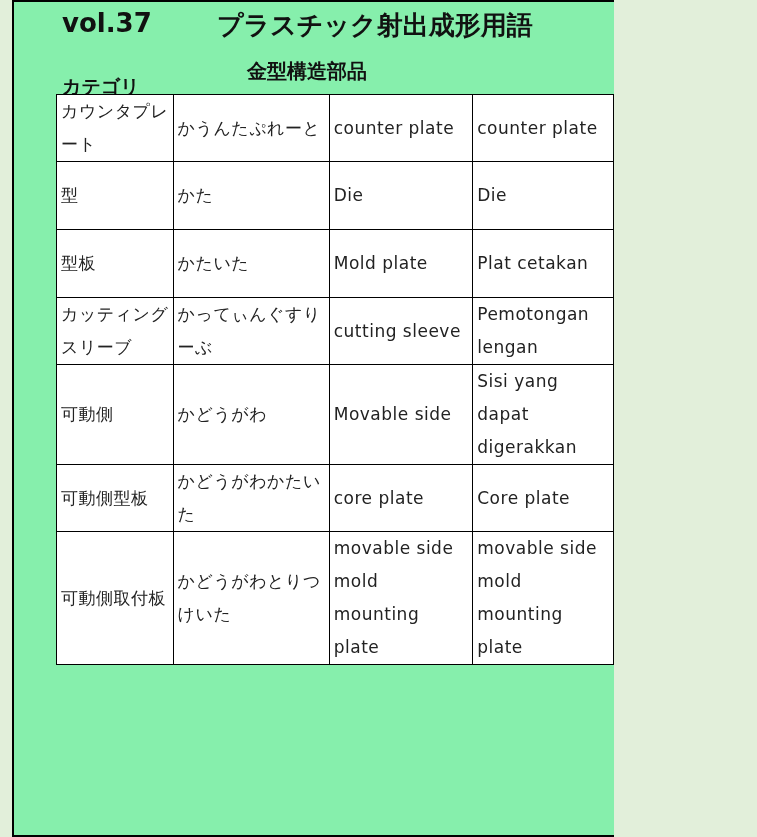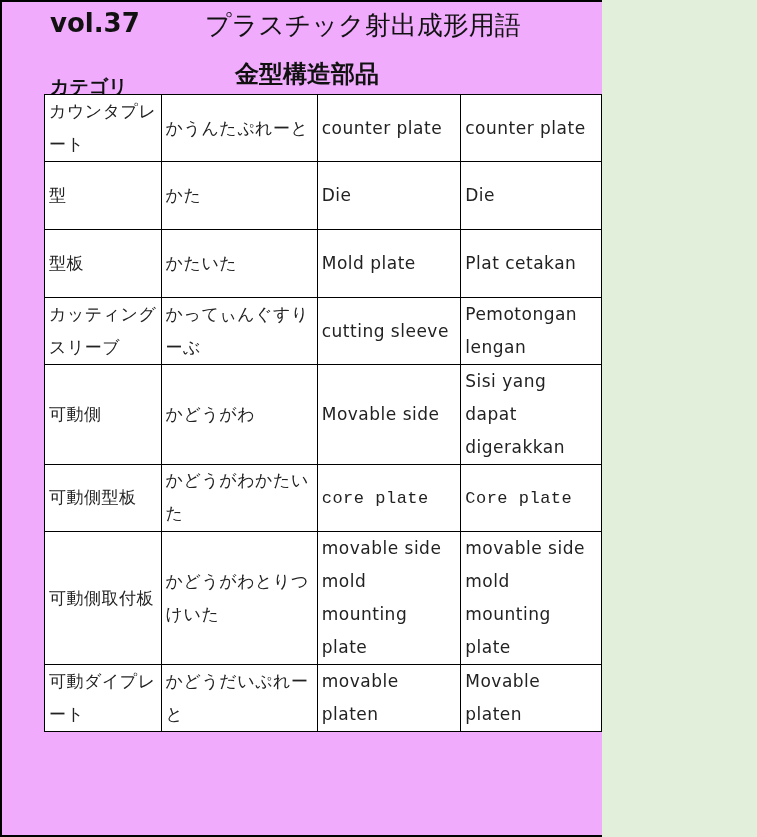--- a/index.html
+++ b/index.html
@@ -2,33 +2,33 @@
 <html><head>
 <meta charset="utf-8">
 <style>
   html, body { margin: 0; padding: 0; }
   body {
     width: 757px; height: 837px; overflow: hidden;
     background: #e2efda;
     font-family: "DejaVu Sans", "Liberation Sans", sans-serif;
   }
   .frame {
-    position: absolute; left: 0; top: 0;
+    position: absolute; left: 12px; top: 0;
     width: 602px; height: 837px;
     box-sizing: border-box;
     border-top: 2px solid #000;
     border-left: 2px solid #000;
     border-bottom: 2px solid #000;
-    background: #f0abfc;
+    background: #86efac;
   }
   .title-row { position: absolute; top: 6px; left: 48px; height: 36px; }
   .vol { position: absolute; left: 0; top: 0; font-size: 26px; font-weight: bold; color: #111; white-space: nowrap; }
-  .title { position: absolute; left: 155px; top: 0; font-size: 26px; font-weight: normal; color: #111; white-space: nowrap; }
+  .title { position: absolute; left: 155px; top: 0; font-size: 26px; font-weight: bold; color: #111; white-space: nowrap; }
   .cat-label { position: absolute; left: 48px; top: 56px; font-size: 19px; font-weight: bold; color: #111; margin-top: 16px; }
-  .cat-value { position: absolute; left: 233px; top: 56px; font-size: 24px; font-weight: bold; color: #111; }
+  .cat-value { position: absolute; left: 233px; top: 56px; font-size: 20px; font-weight: bold; color: #111; }
   table.terms {
     position: absolute; left: 42px; top: 92px;
     border-collapse: collapse;
     background: #fff;
     table-layout: fixed;
   }
   table.terms td {
     border: 1px solid #000;
     padding: 0 4px;
     font-size: 17px;
@@ -85,33 +85,27 @@
     <td>かってぃんぐすりーぶ</td>
     <td>cutting sleeve</td>
     <td>Pemotongan lengan</td>
   </tr>
         <tr style="height: 66px;">
     <td>可動側</td>
     <td>かどうがわ</td>
     <td>Movable side</td>
     <td>Sisi yang dapat digerakkan</td>
   </tr>
-        <tr style="height: 66px; font-family: Liberation Mono, monospace;">
+        <tr style="height: 66px;">
     <td>可動側型板</td>
     <td>かどうがわかたいた</td>
     <td>core plate</td>
     <td>Core plate</td>
   </tr>
         <tr style="height: 99px;">
     <td>可動側取付板</td>
     <td>かどうがわとりつけいた</td>
     <td>movable side mold mounting plate</td>
     <td>movable side mold mounting plate</td>
   </tr>
-        <tr style="height: 66px;">
-    <td>可動ダイプレート</td>
-    <td>かどうだいぷれーと</td>
-    <td>movable platen</td>
-    <td>Movable platen</td>
-  </tr>
       </tbody>
   </table>
 </div>
 
 </body></html>

